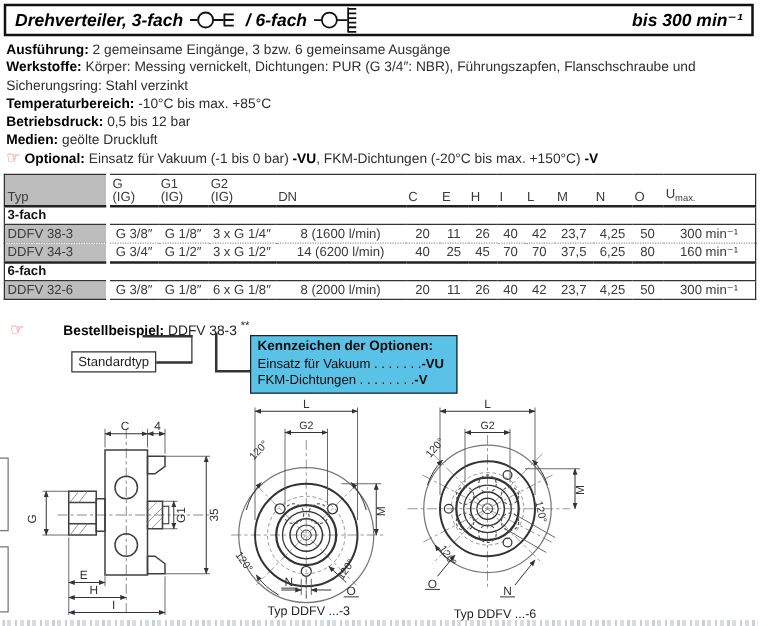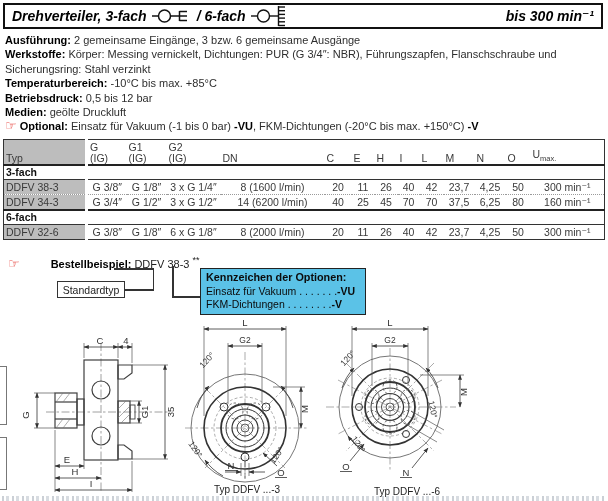--- a/index.html
+++ b/index.html
@@ -431,17 +431,17 @@
     <text x="70" y="25" text-anchor="middle" class="sm">G2</text>
     <text transform="rotate(-48 30 42)" x="30" y="42" text-anchor="middle" class="sm">120°</text>
     <text transform="rotate(78 110 92)" x="110" y="92" text-anchor="middle" class="sm">120°</text>
     <text transform="rotate(55 36 128)" x="36" y="128" text-anchor="middle" class="sm">120°</text>
     <text transform="rotate(-90 147 74)" x="147" y="74" text-anchor="middle">M</text>
     <text x="26" y="152" text-anchor="middle">O</text>
     <line x1="20" y1="153.5" x2="32" y2="153.5" stroke="#333" stroke-width=".8"></line>
     <text x="86" y="158" text-anchor="middle">N</text>
     <line x1="80" y1="159.5" x2="92" y2="159.5" stroke="#333" stroke-width=".8"></line>
   </svg>
-  <div class="caption" style="left:328px;top:486px;width:158px">Typ DDFV ...-6</div>
+  <div class="caption" style="left:317px;top:486px;width:158px">Typ DDFV ...-6</div>
 
   <div class="cutoff"></div>
 
 </div>
 
 </body></html>

